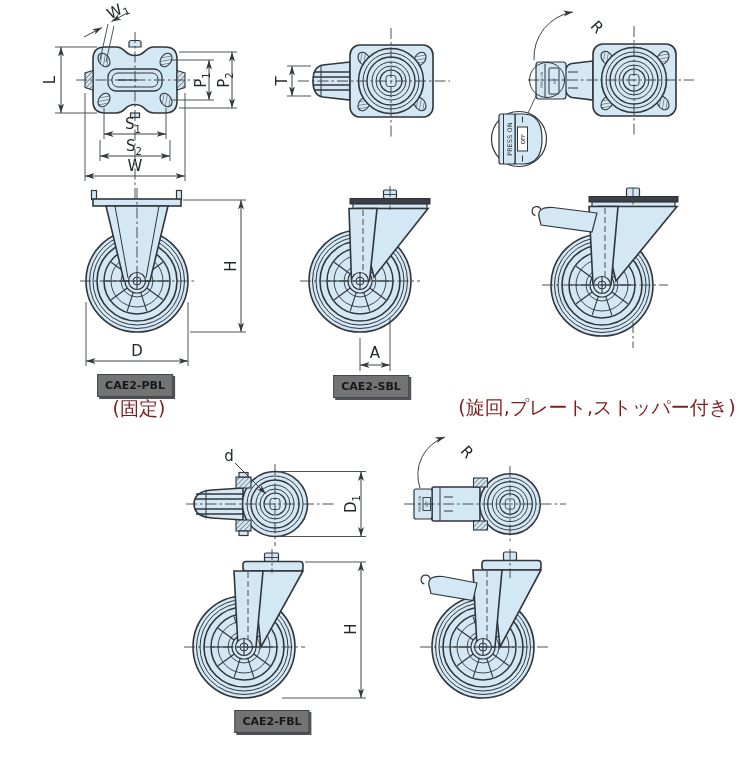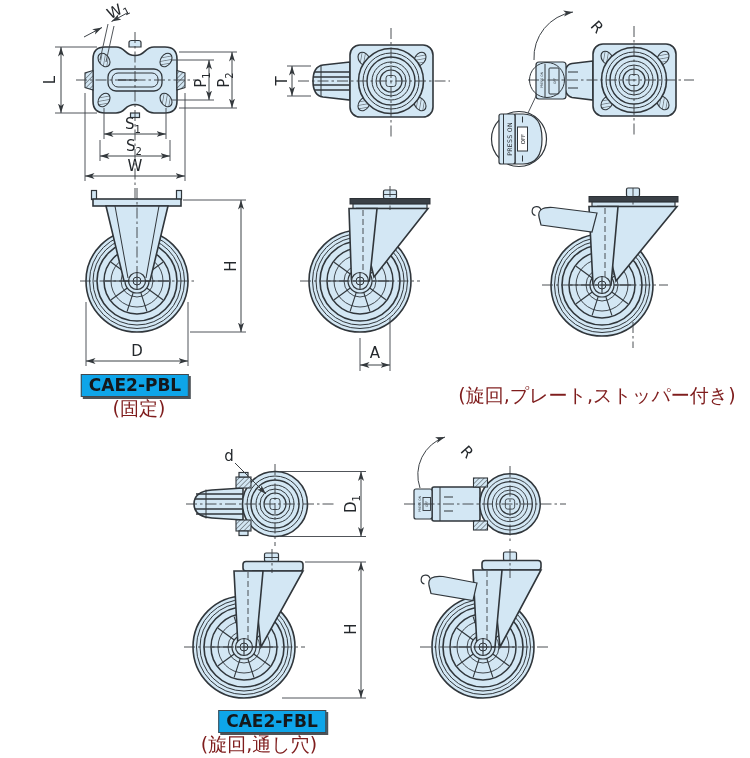--- a/index.html
+++ b/index.html
@@ -13,22 +13,22 @@
   .det{font-size:6.2px;fill:#23272b;letter-spacing:.3px;}
   .detoff{font-size:5.4px;fill:#23272b;}
   .o{fill:#d3e7f4;stroke:#30363b;stroke-width:1.6;}
   .o2{fill:#d3e7f4;stroke:#30363b;stroke-width:1.2;}
   .nf{fill:none;stroke:#30363b;}
   .ext{stroke:#3d4247;stroke-width:0.9;fill:none;}
   .dim{stroke:#3d4247;stroke-width:1;fill:none;}
   .cl{stroke:#383d42;stroke-width:0.9;fill:none;stroke-dasharray:11 3 2.5 3;}
   .dash{stroke:#383d42;stroke-width:0.9;fill:none;stroke-dasharray:6 3;}
   .mlabel{position:absolute;transform:translateX(-50%);white-space:nowrap;
-          background:#0ea5e9;border:1.6px solid #43484d;box-shadow:2px 2px 0 #4c5257;
-          padding:0 7px;font-size:17px;font-weight:bold;color:#15181b;line-height:21px;}
+          background:#737373;border:1.6px solid #43484d;box-shadow:2px 2px 0 #4c5257;
+          padding:0 7px;font-size:11px;font-weight:bold;color:#15181b;line-height:21px;}
   .mcap{position:absolute;transform:translateX(-50%);white-space:nowrap;
         font-size:19px;color:#7f1d1d;line-height:22px;}
 </style>
 </head>
 <body>
 
 <div class="page">
 <svg width="750" height="758" viewBox="0 0 750 758">
 <defs>
   <marker id="ah" markerUnits="userSpaceOnUse" markerWidth="11" markerHeight="8" refX="9.5" refY="3" orient="auto-start-reverse">
@@ -311,19 +311,19 @@
   <path class="nf" stroke-width="1.1" d="M474.5,647 H491.5 M483,638.5 V655.5"></path>
   <circle cx="483" cy="647" r="4" class="nf" stroke-width="1"></circle>
   <path class="cl" d="M420,647 H548"></path>
   <path class="cl" d="M510,549 V578"></path>
 </g>
 </svg>
 
 <div class="mlabel" style="left:135px;top:374px">CAE2-PBL</div>
 <div class="mcap" style="left:139px;top:397px">(固定)</div>
 
-
-<div class="mcap" style="left:597px;top:384px">(旋回,プレート,ストッパー付き)</div>
+<div class="mlabel" style="left:371px;top:375px">CAE2-SBL</div>
+
+<div class="mcap" style="left:597px;top:396px">(旋回,プレート,ストッパー付き)</div>
 
 <div class="mlabel" style="left:272px;top:710px">CAE2-FBL</div>
-<div class="mcap" style="left:259px;top:733px">(旋回,通し穴)</div>
 
 </div>
 
 </body></html>

